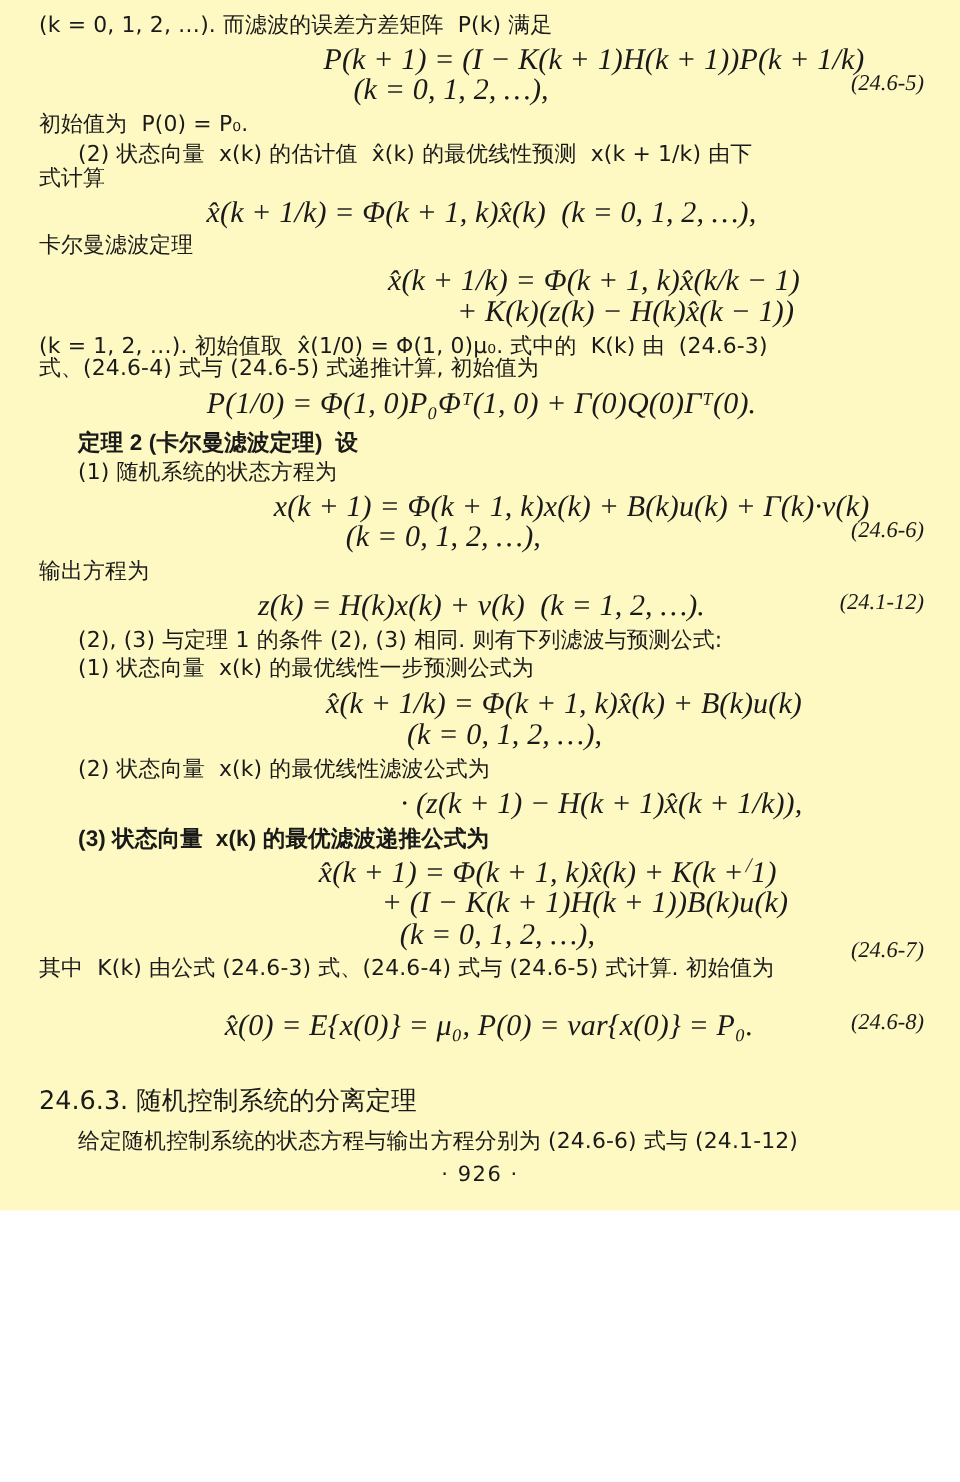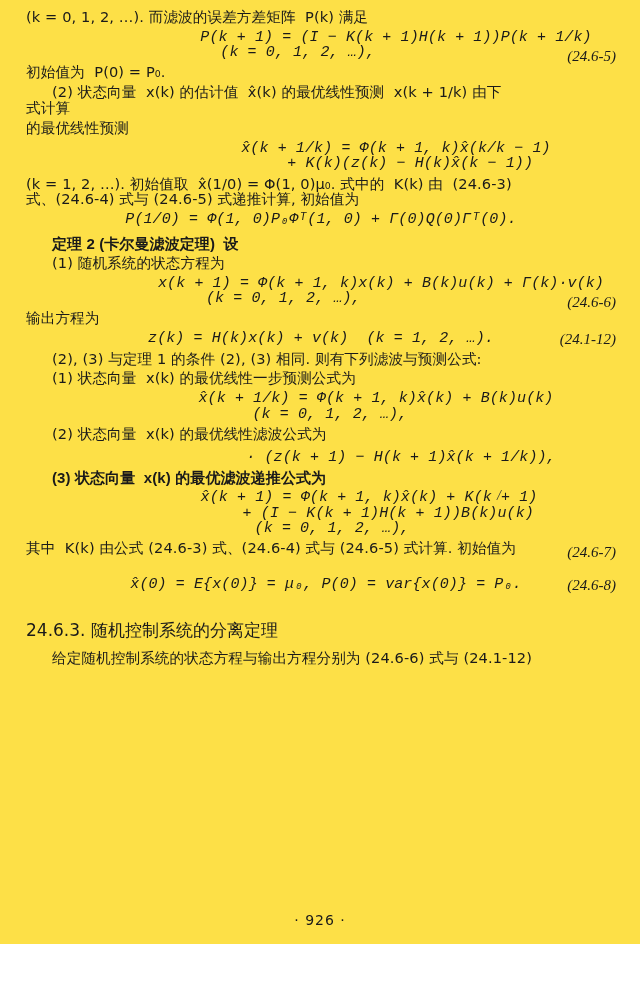--- a/index.html
+++ b/index.html
@@ -11,25 +11,25 @@
     width: 640px;
     height: 988px;
     font-family: "Liberation Serif", serif;
     color: #1a1a1a;
     position: relative;
     overflow: hidden;
   }
   .page {
     position: relative;
     width: 640px;
-    height: 944px;
+    height: 807px;
     padding: 16px;
     box-sizing: border-box;
     
-    background: #fde047;
+    background: #fef9c3;
   }
   .content {
     position: absolute;
     left: 26px;
     top: 10px;
     width: 590px;
   }
   .ln {
     font-size: 15.2px;
     line-height: 1.02;
@@ -42,23 +42,23 @@
   .row {
     margin-bottom: 5px;
     position: relative;
   }
   .rowtight {
     margin-bottom: 1px;
     position: relative;
   }
   .ind1 { padding-left: 26px; }
   .math {
-    font-family: Liberation Mono, monospace;
+    font-family: Liberation Serif, serif;
     font-style: italic;
-    font-size: 15px;
+    font-size: 20px;
   }
   .cjk {
     font-family: "DejaVu Sans", sans-serif;
     font-size: 14.6px;
     font-style: normal;
   }
   .eqno {
     position: absolute;
     right: 0;
     top: 0;
@@ -130,23 +130,26 @@
       <div class="ln cjk">初始值为  P(0) = P₀.</div>
     </div>
 
     <div class="rowtight ind1">
       <div class="ln cjk">(2) 状态向量  x(k) 的估计值  x̂(k) 的最优线性预测  x(k + 1/k) 由下</div>
     </div>
     <div class="row">
       <div class="ln cjk">式计算</div>
     </div>
 
-
-    <div class="row">
-      <div class="ln cjk">的最优线性预测</div>
+    <div class="disp">
+      <div class="ln math">x̂(k + 1/k) = Φ(k + 1, k)x̂(k)  (k = 0, 1, 2, …),</div>
+    </div>
+
+    <div class="row">
+      <div class="ln cjk">卡尔曼滤波定理</div>
     </div>
 
     <div class="disp">
       <div class="inner">
         <div class="ln math shiftright">x̂(k + 1/k) = Φ(k + 1, k)x̂(k/k − 1)</div>
         <div class="ln math" style="padding-left:196px;">+ K(k)(z(k) − H(k)x̂(k − 1))</div>
       </div>
     </div>
 
     <div class="rowtight">

